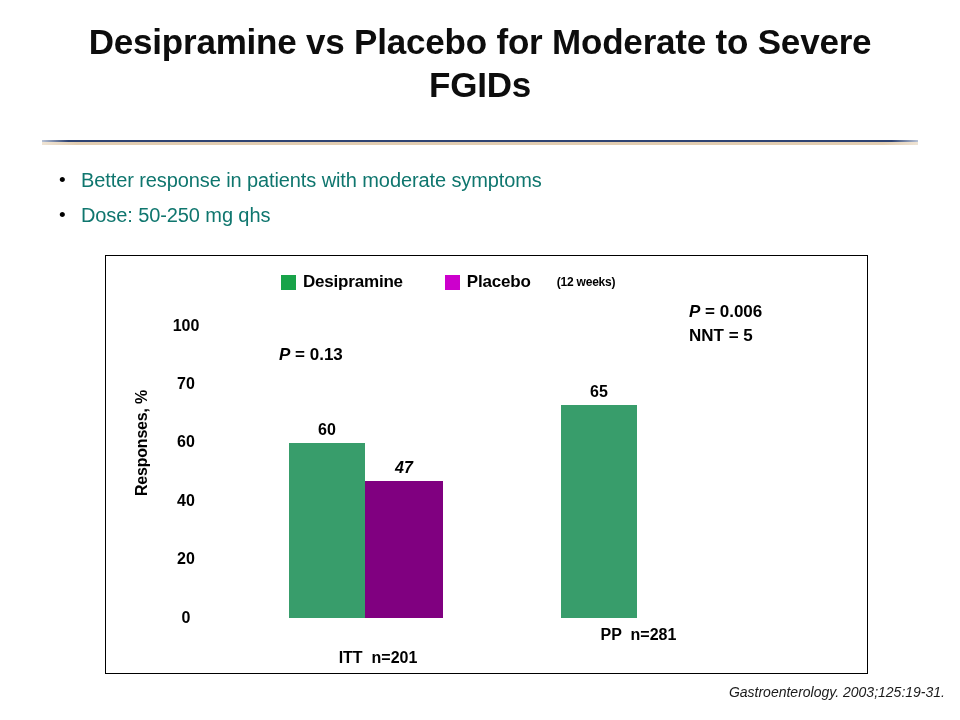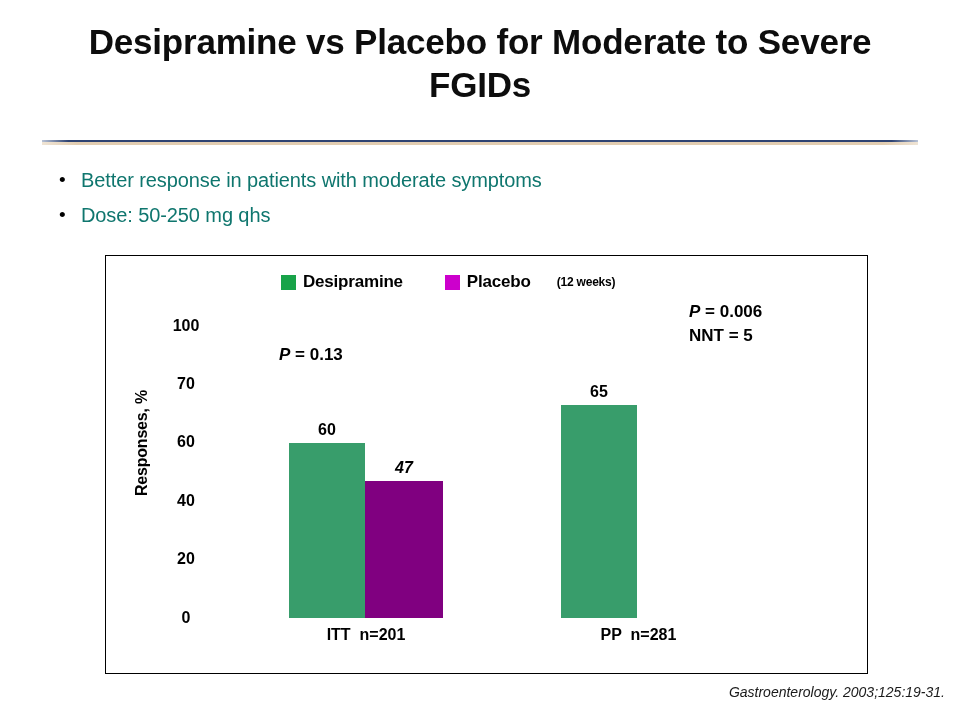--- a/index.html
+++ b/index.html
@@ -275,21 +275,21 @@
 
     <div class="bar-group" id="group-itt" style="left:63px; width:154px;">
       <div class="bar-wrap" style="width:76px">
         <span class="bar-value" id="val-itt-des" style="bottom: 179.2px;">60</span>
         <div class="bar" id="bar-itt-des" style="height: 175.2px; background: rgb(56, 157, 107);"></div>
       </div>
       <div class="bar-wrap" style="width:78px">
         <span class="bar-value" id="val-itt-pla" style="bottom: 141.24px; font-style: italic;">47</span>
         <div class="bar" id="bar-itt-pla" style="height: 137.24px; background: rgb(128, 0, 128);"></div>
       </div>
-      <div class="cat-label" style="left:0; width:154px;">ITT  n=201</div>
+      <div class="cat-label" style="left:12px; width:154px;margin-top:23px;">ITT  n=201</div>
     </div>
 
     <div class="bar-group" id="group-pp" style="left:335px; width:155px;">
       <div class="bar-wrap" style="width:76px">
         <span class="bar-value" id="val-pp-des" style="bottom: 217.16px;">65</span>
         <div class="bar" id="bar-pp-des" style="height: 213.16px; background: rgb(56, 157, 107);"></div>
       </div>
       <div class="cat-label" style="left:0; width:155px;">PP  n=281</div>
     </div>
 

